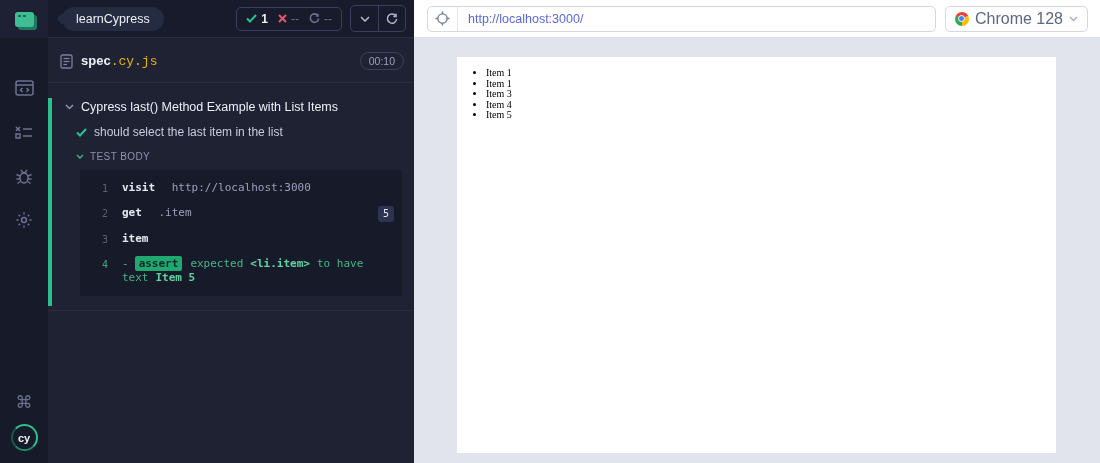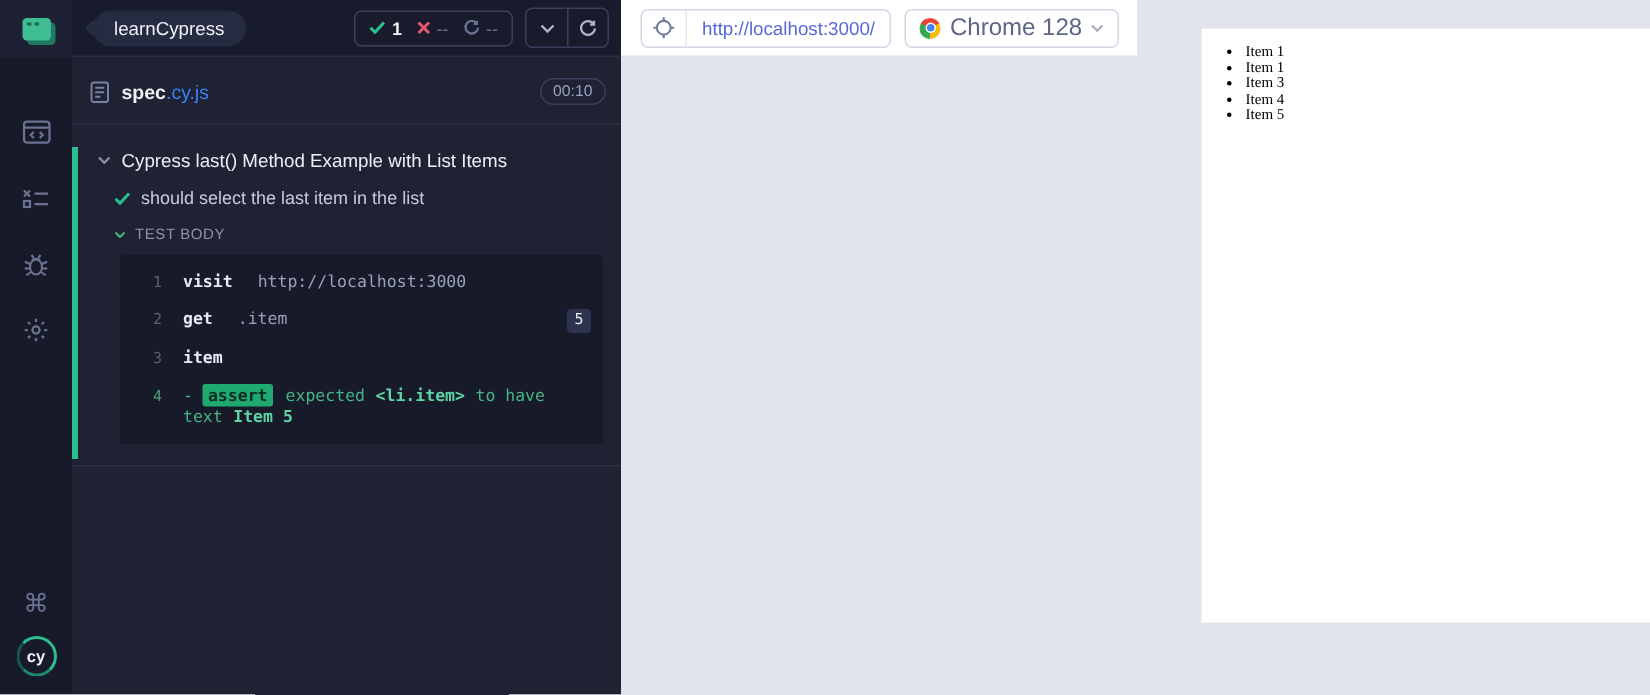--- a/index.html
+++ b/index.html
@@ -37,21 +37,21 @@
   .stat + .stat { margin-left:5px; }
   .stat .num-pass { color:#f0f1f7; font-weight:bold; }
   .stat .num-muted { color:#6a7190; }
   .controls-box { display:flex; align-items:stretch; border:1px solid #3a405c; border-radius:5px;
                   margin-left:8px; }
   .ctrl-cell { width:27px; height:25px; display:flex; align-items:center; justify-content:center; cursor:pointer; color:#aeb4cc; }
   .ctrl-cell + .ctrl-cell { border-left:1px solid #3a405c; }
 
   .spec-row { display:flex; align-items:center; padding:14px 10px 12px 12px; border-bottom:1px solid #2a2e44; }
   .spec-name { margin-left:8px; font-size:13px; color:#f0f1f7; font-weight:bold; }
-  .spec-ext { color:#3b82f6; font-weight:normal; }
+  .spec-ext { color:#eab308; font-weight:normal;font-family:Liberation Mono, monospace; }
   .spec-row .gap { flex:1; }
   .duration-pill { border:1px solid #3a405c; border-radius:10px; color:#9aa2c0; font-size:10.5px;
                    padding:2px 8px; }
 
   .runnables { padding-top:15px; }
   .test-block { border-left:4px solid #2bbf8e; padding-bottom:10px; }
   .suite-row { display:flex; align-items:center; gap:7px; padding:2px 0 2px 13px; cursor:pointer; }
   .suite-title { color:#edeef5; font-size:12.5px; }
   .test-row { display:flex; align-items:center; gap:7px; padding:9px 0 2px 24px; cursor:pointer; }
   .test-title { color:#c7cbde; font-size:12px; }
@@ -70,21 +70,21 @@
                padding:1px 5px; margin-left:8px; flex-shrink:0; }
   .assert-dash { color:#45b586; margin-right:6px; }
   .assert-badge { background:#1fa971; color:#0c2b24; font-weight:bold; padding:1px 4px;
                   border-radius:2px; margin-right:8px; }
   .assert-part { color:#45b586; margin-right:7px;margin-top:20px; }
   .assert-part.strong { color:#5fd3a2; font-weight:bold; }
 
   .block-divider { border-bottom:1px solid #2a2e44; margin-top:4px; }
 
   
-  .browser-pane { flex:1; display:flex; flex-direction:row; background:#e2e4ed; }
+  .browser-pane { flex:1; display:flex; flex-direction:column; background:#e2e4ed; }
   .browser-header { height:38px; background:#ffffff; border-bottom:1px solid #dde0ec;
                     display:flex; align-items:center; padding:0 12px 0 13px; }
   .url-bar { flex:1; display:flex; align-items:stretch; border:1px solid #d3d7e6; border-radius:5px;
              height:26px; background:#fff; overflow:hidden; }
   .selector-btn { width:30px; display:flex; align-items:center; justify-content:center;
                   border-right:1px solid #e4e7f0; color:#747b9b; cursor:pointer; }
   .url-text { flex:1; display:flex; align-items:center; padding:0 10px; font-size:12.5px; color:#5968d9;
               white-space:nowrap; overflow:hidden; cursor:text; }
   .select-box { display:flex; align-items:center; gap:6px; border:1px solid #d3d7e6; border-radius:5px;
                 height:26px; padding:0 9px; margin-left:9px; background:#fff; color:#5d6684;

